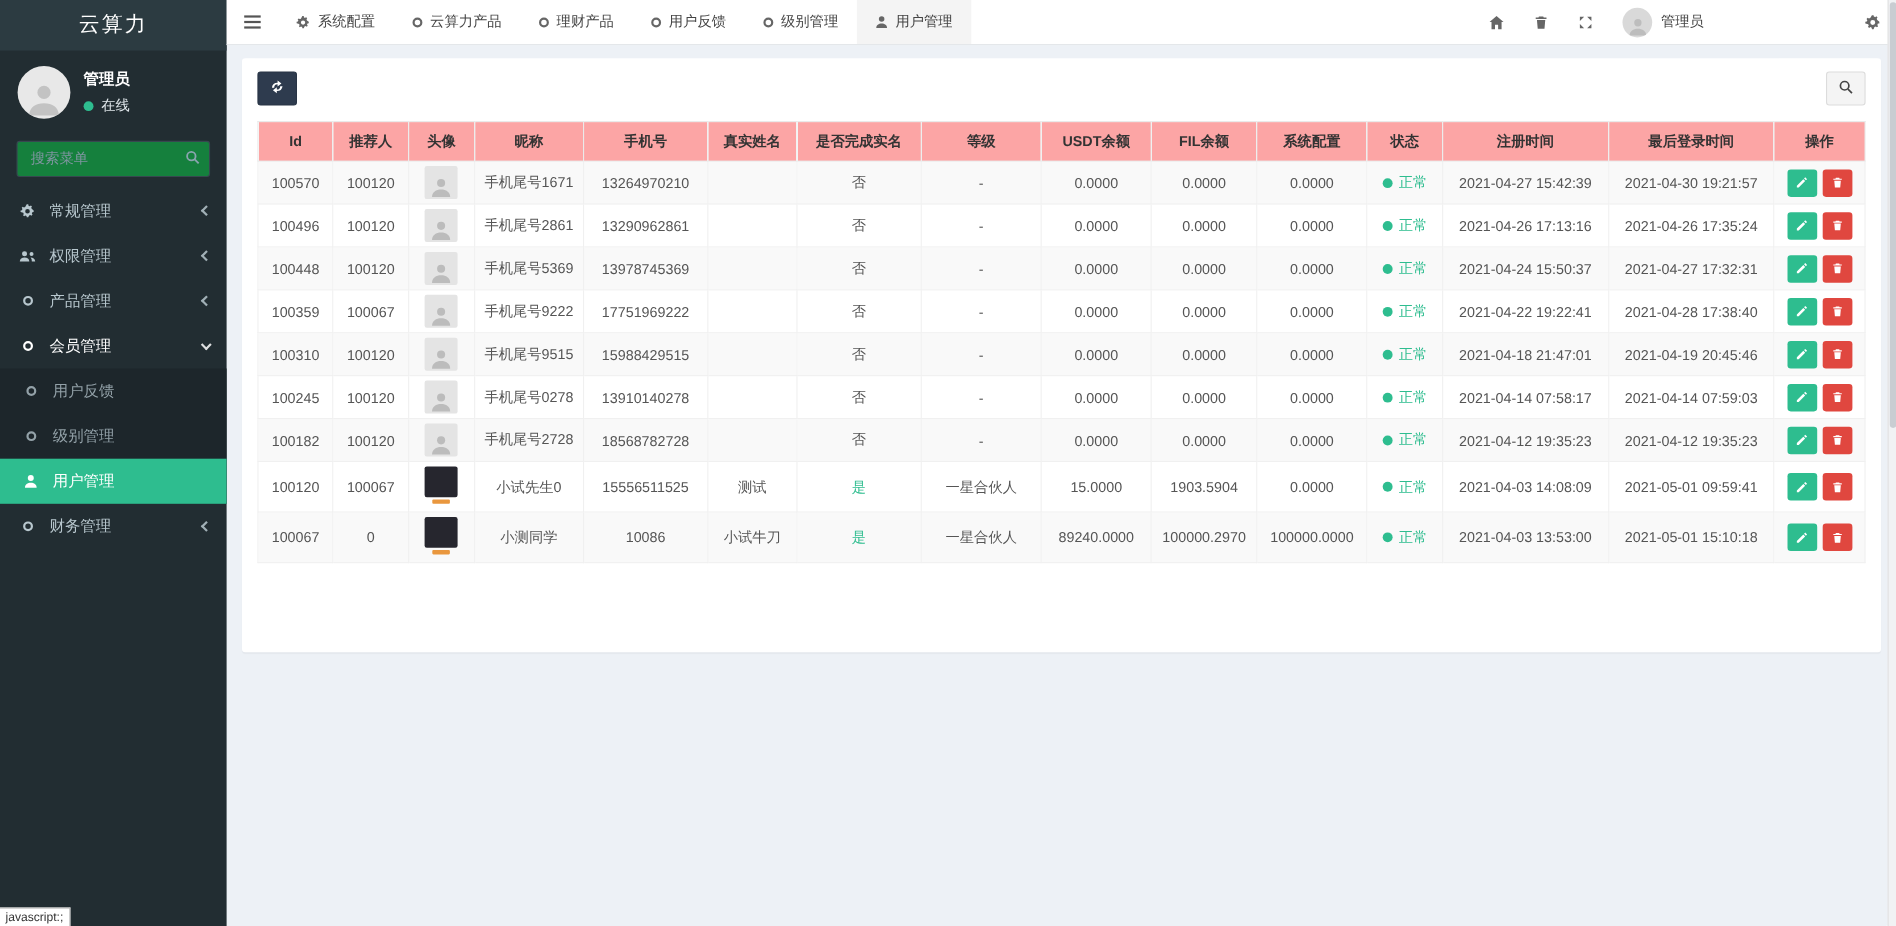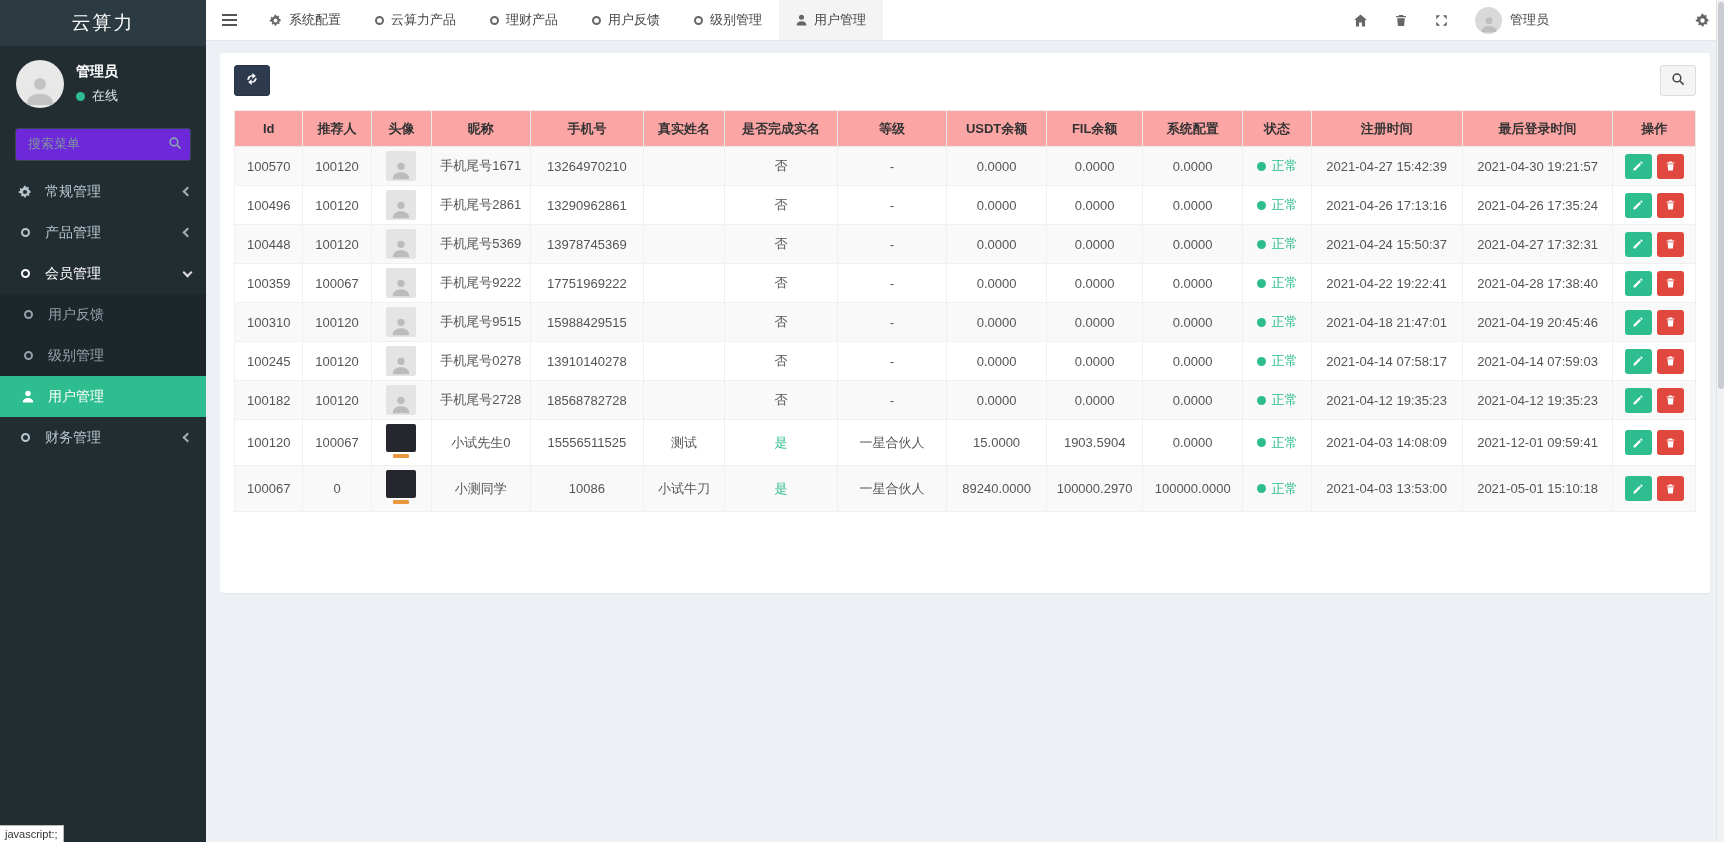--- a/index.html
+++ b/index.html
@@ -10,21 +10,21 @@
   
   .sidebar { width:206px; height:842px; background:var(--sidebar-bg,#222d32); color:#b8c7ce; flex:0 0 206px; }
   .logo { height:46px; line-height:46px; text-align:center; color:#fff; font-size:19px; letter-spacing:2px; background:#2c3b41; }
   .user-panel { display:flex; align-items:center; gap:12px; padding:14px 16px 12px; }
   .user-avatar { width:48px; height:48px; border-radius:50%; background:#e8e8e8; overflow:hidden; display:flex; align-items:flex-end; justify-content:center; }
   .user-avatar svg { width:36px; height:36px; }
   .uname { color:#fff; font-size:14px; font-weight:bold; margin-bottom:6px; }
   .ustatus { font-size:13px; color:#dfe6ea; display:flex; align-items:center; gap:7px; }
   .dot { width:9px; height:9px; border-radius:50%; background:var(--accent-green,#2ebd8f); display:inline-block; }
   .search-wrap { margin:8px 15px 6px; position:relative; }
-  .search-input { width:100%; height:33px; background:#6d28d9; border:1px solid #374850; border-radius:3px; color:#ccc; font-size:13px; padding:0 32px 2px 12px; outline:none; }
+  .search-input { width:100%; height:33px; background:#15803d; border:1px solid #374850; border-radius:3px; color:#ccc; font-size:13px; padding:0 32px 2px 12px; outline:none; }
   .search-input::placeholder { color:#7f95a0; }
   .search-ic { position:absolute; right:9px; top:8px; color:#8aa4af; }
   .menu { margin-top:10px; font-size:14px; }
   .mi { height:41px; display:flex; align-items:center; gap:10px; padding:0 15px; cursor:pointer; }
   .mi .ic { width:20px; display:flex; justify-content:center; color:inherit; }
   .ring { width:9px; height:9px; border:2px solid currentColor; border-radius:50%; display:inline-block; }
   .chev { width:7px; height:7px; border-left:2px solid currentColor; border-bottom:2px solid currentColor; display:inline-block; margin-left:auto; opacity:.85; }
   .chev.left { transform:rotate(45deg); }
   .chev.down { transform:rotate(-45deg); margin-top:-3px; }
   .mi.open { color:#fff;text-align:center; }
@@ -117,20 +117,32 @@
       <div class="mi">
         <span class="ic">
           <svg class="fi" width="14" height="14" viewBox="0 0 20 20">
               <path fill-rule="evenodd" d="M9 1h2l.3 1.8a5.2 5.2 0 0 1 1.6.66l1.5-1 1.4 1.4-1 1.5c.28.5.5 1.03.66 1.6L18 9v2l-1.8.3a5.2 5.2 0 0 1-.66 1.6l1 1.5-1.4 1.4-1.5-1a5.2 5.2 0 0 1-1.6.66L11 18H9l-.3-1.8a5.2 5.2 0 0 1-1.6-.66l-1.5 1-1.4-1.4 1-1.5a5.2 5.2 0 0 1-.66-1.6L1 11V9l1.8-.3a5.2 5.2 0 0 1 .66-1.6l-1-1.5 1.4-1.4 1.5 1a5.2 5.2 0 0 1 1.6-.66L9 1zm1 6a3 3 0 1 0 0 6 3 3 0 0 0 0-6z"></path>
             </svg>
         </span>
         <span>常规管理</span>
         <i class="chev left"></i>
       </div>
 
+      <div class="mi">
+        <span class="ic">
+          <svg class="fi" width="16" height="12" viewBox="0 0 24 16">
+              <circle cx="8" cy="4.6" r="3.4"></circle>
+              <path d="M1.5 15c0-3.6 2.9-5.4 6.5-5.4s6.5 1.8 6.5 5.4z"></path>
+              <circle cx="17.5" cy="5" r="2.7"></circle>
+              <path d="M16.2 9.7c3.2 0 6.3 1.6 6.3 5.3h-4.6a7 7 0 0 0-1.7-5.3z"></path>
+            </svg>
+        </span>
+        <span>权限管理</span>
+        <i class="chev left"></i>
+      </div>
 
       <div class="mi">
         <span class="ic">
             <span class="ring"></span>
           </span>
         <span>产品管理</span>
         <i class="chev left"></i>
       </div>
 
       <div class="mi open">
@@ -630,21 +642,21 @@
                 <td>15.0000</td>
                 <td>1903.5904</td>
                 <td>0.0000</td>
                 <td>
   <span class="status">
     <span class="dot"></span>
     <span class="status-label">正常</span>
   </span>
 </td>
                 <td>2021-04-03 14:08:09</td>
-                <td>2021-12-01 09:59:41</td>
+                <td>2021-05-01 09:59:41</td>
                 <td>
   <span class="actions">
     <button class="btn-edit">
       <svg class="fi" width="12" height="12" viewBox="0 0 20 20">
                         <path d="M2.5 14.7L12.3 4.9l2.8 2.8-9.8 9.8H2.5zM13.4 3.8l1.8-1.8 2.8 2.8-1.8 1.8z"></path>
                       </svg>
     </button>
     <button class="btn-del">
       <svg class="fi" width="11" height="12" viewBox="0 0 20 20">
                         <path d="M7.2 2h5.6l.6 1.5H17v1.9H3V3.5h3.6zM4.6 6.8h10.8L14.4 18H5.6z"></path>

